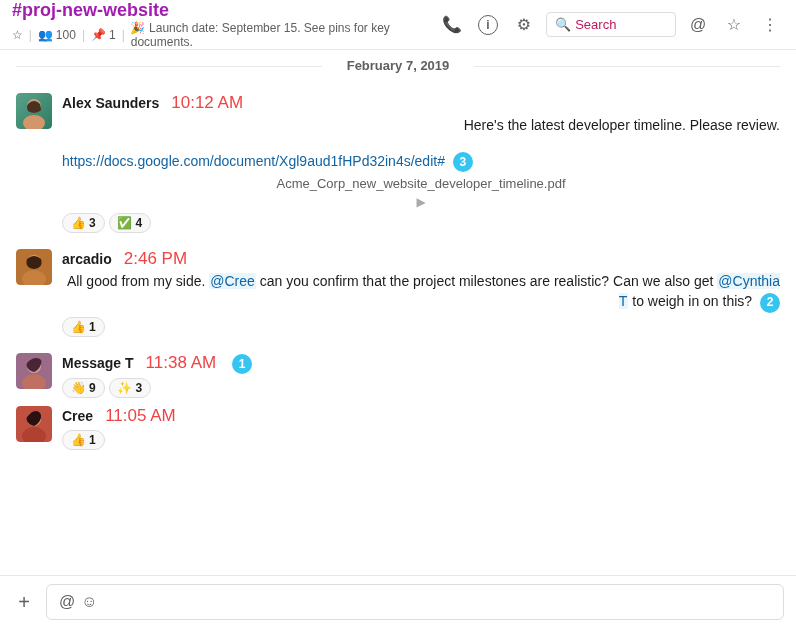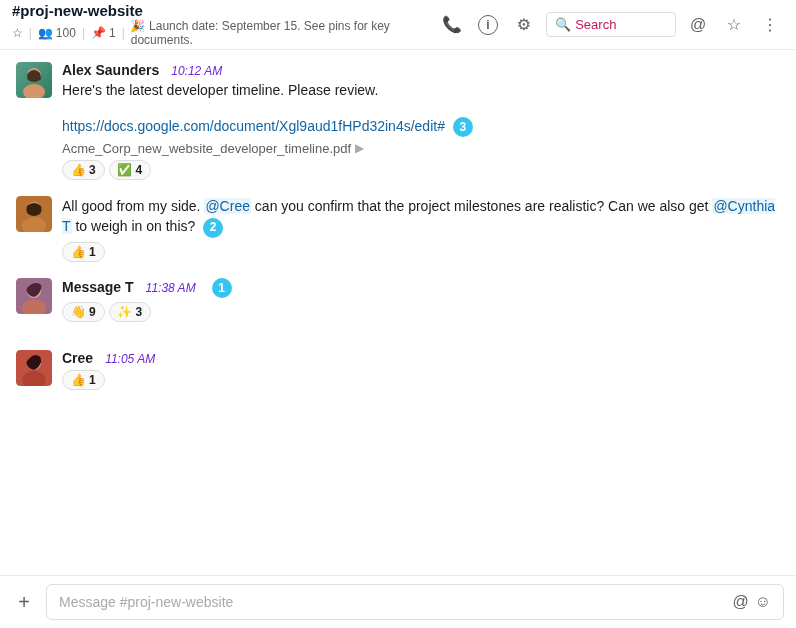--- a/index.html
+++ b/index.html
@@ -1,21 +1,21 @@
 <!DOCTYPE html>
 <html><head>
   <meta charset="utf-8">
   <style>
     * { box-sizing: border-box; margin: 0; padding: 0; }
     body { font-family: -apple-system, BlinkMacSystemFont, 'Segoe UI', Helvetica, Arial, sans-serif; font-size: 14px; background: #fff; color: #1d1c1d; width: 796px; height: 628px; overflow: hidden; }
 
     
     .header { display: flex; align-items: center; padding: 0 12px; height: 50px; border-bottom: 1px solid #e8e8e8; gap: 6px; }
     .header-title-section { display: flex; flex-direction: column; flex: 1; }
-    .header-channel-name { font-weight: 700; font-size: 15px; color: #0f172a; }
+    .header-channel-name { font-weight: 700; font-size: 18px; color: #a21caf; }
     .header-meta { display: flex; align-items: center; gap: 6px; font-size: 12px; color: #616061; }
     .header-meta-item { display: flex; align-items: center; gap: 3px; }
     .header-separator { color: #ccc; }
     .launch-date { color: #616061; font-size: 12px; }
     .header-icons { display: flex; align-items: center; gap: 8px; margin-left: auto; }
     .icon-btn { width: 28px; height: 28px; border-radius: 4px; display: flex; align-items: center; justify-content: center; cursor: pointer; color: #616061; font-size: 16px; border: none; background: none; }
     .search-box { display: flex; align-items: center; border: 1px solid #ddd; border-radius: 4px; padding: 4px 8px; gap: 4px; font-size: 13px; color: #616061; width: 130px; cursor: pointer; }
 
     
     .date-divider { text-align: center; font-size: 13px; font-weight: 600; color: #616061; padding: 8px 0; position: relative; margin: 0 16px; }
@@ -23,30 +23,30 @@
     .date-divider::before { left: 0; }
     .date-divider::after { right: 0; }
 
     
     .message { display: flex; gap: 10px; padding: 4px 16px 4px 16px; position: relative; }
     .avatar { width: 36px; height: 36px; border-radius: 4px; overflow: hidden; flex-shrink: 0; }
     .avatar-placeholder { width: 36px; height: 36px; border-radius: 4px; display: flex; align-items: center; justify-content: center; font-weight: 700; font-size: 14px; color: #fff; }
     .msg-content { flex: 1; }
     .msg-header { display: flex; align-items: baseline; gap: 12px; margin-bottom: 2px; }
     .msg-author { font-weight: 700; font-size: 14px; color: #1d1c1d; }
-    .msg-time { font-size: 12px; color: #6d28d9; font-style: italic; }
-    .msg-text { font-size: 14px; color: #1d1c1d; line-height: 1.46668; }
+    .msg-time { font-size: 17px; color: #ef4444; }
+    .msg-text { font-size: 14px; color: #1d1c1d; line-height: 1.46668; text-align: right; }
     .msg-link { color: #1264a3; text-decoration: none; cursor: pointer; }
     .mention { color: #1264a3; background: #e8f5fa; border-radius: 2px; padding: 0 1px; cursor: pointer; font-weight: 500; }
 
     
     .notif-badge { display: inline-flex; align-items: center; justify-content: center; background: #36c5f0; color: #fff; border-radius: 50%; width: 20px; height: 20px; font-size: 12px; font-weight: 700; margin-left: 4px; }
 
     
-    .attachment { margin-top: 4px; display: flex; align-items: center; gap: 4px; }
+    .attachment { margin-top: 4px; display: flex; align-items: center; gap: 4px; flex-direction: column; }
     .attachment-name { font-size: 13px; color: #616061; }
     .attachment-arrow { color: #aaa; font-size: 12px; }
 
     
     .reactions { display: flex; gap: 4px; margin-top: 4px; }
     .reaction { display: flex; align-items: center; gap: 3px; border: 1px solid #ddd; border-radius: 12px; padding: 2px 8px; font-size: 12px; cursor: pointer; background: #f8f8f8; }
     .reaction-count { color: #1d1c1d; font-weight: 600; }
 
     
     .joined-text { font-size: 14px; color: #616061; font-style: italic; }
@@ -113,20 +113,21 @@
       </button>
       <button class="icon-btn" title="More">
         <span>⋮</span>
       </button>
     </div>
   </div>
 
   <div class="content-area">
     <div class="messages-scroll">
 
+      <div class="date-divider">February 7, 2019</div>
 
       <div class="message" style="margin-top:8px;">
         <div class="avatar">
           <div class="avatar-placeholder alex-avatar" style="background: linear-gradient(135deg, #5ba08a 0%, #2e7d60 100%);">
             <svg viewBox="0 0 36 36" width="36" height="36">
               <circle cx="18" cy="13" r="7" fill="#c8a882"></circle>
               <ellipse cx="18" cy="30" rx="11" ry="8" fill="#d4956a"></ellipse>
               <circle cx="18" cy="13" r="6" fill="#c9906a"></circle>
               <path d="M12 11 Q18 5 24 11 Q26 18 24 18 Q18 22 12 18 Q10 14 12 11Z" fill="#4a3020"></path>
             </svg>
@@ -163,20 +164,24 @@
         <div class="avatar">
           <svg viewBox="0 0 36 36" width="36" height="36">
             <rect width="36" height="36" rx="4" fill="#b87333"></rect>
             <circle cx="18" cy="13" r="7" fill="#d4a070"></circle>
             <ellipse cx="18" cy="30" rx="12" ry="9" fill="#c88040"></ellipse>
             <circle cx="18" cy="13" r="6" fill="#c9906a"></circle>
             <path d="M11 10 Q18 4 25 10 Q27 17 22 19 Q18 21 14 19 Q9 17 11 10Z" fill="#3a2010"></path>
           </svg>
         </div>
         <div class="msg-content">
+          <div class="msg-header">
+            <span class="msg-author">arcadio</span>
+            <span class="msg-time">2:46 PM</span>
+          </div>
           <div class="msg-text">
             All good from my side. <span class="mention">@Cree</span> can you confirm that the project milestones are realistic? Can we also get <span class="mention">@Cynthia T</span> to weigh in on this? <span class="notif-badge">2</span>
           </div>
           <div class="reactions">
             <div class="reaction">
               <span>👍</span>
               <span class="reaction-count">1</span>
             </div>
           </div>
         </div>
@@ -204,21 +209,21 @@
               <span class="reaction-count">9</span>
             </div>
             <div class="reaction">
               <span>✨</span>
               <span class="reaction-count">3</span>
             </div>
           </div>
         </div>
       </div>
 
-      <div class="message" style="margin-top:20px; margin-bottom:8px;">
+      <div class="message" style="margin-top:0; margin-bottom:8px;">
         <div class="avatar">
           <svg viewBox="0 0 36 36" width="36" height="36">
             <rect width="36" height="36" rx="4" fill="#c05040"></rect>
             <circle cx="18" cy="13" r="7" fill="#d4a070"></circle>
             <ellipse cx="18" cy="30" rx="12" ry="9" fill="#b04030"></ellipse>
             <circle cx="18" cy="13" r="6" fill="#c99080"></circle>
             <path d="M11 11 Q15 5 20 5 Q26 6 25 12 Q23 18 18 20 Q13 19 11 15 Q10 13 11 11Z" fill="#2a1010"></path>
           </svg>
         </div>
         <div class="msg-content">
@@ -233,21 +238,20 @@
             </div>
           </div>
         </div>
       </div>
 
     </div>
 
     <div class="message-input-area">
       <div class="input-plus">+</div>
       <div class="input-box">
-        <span style="color:#aaa;">Message #proj-new-website</span>
         <div class="input-icons">
           <span class="input-icon">@</span>
           <span class="input-icon">☺</span>
         </div>
       </div>
     </div>
   </div>
 </div>
 
 </body></html>

